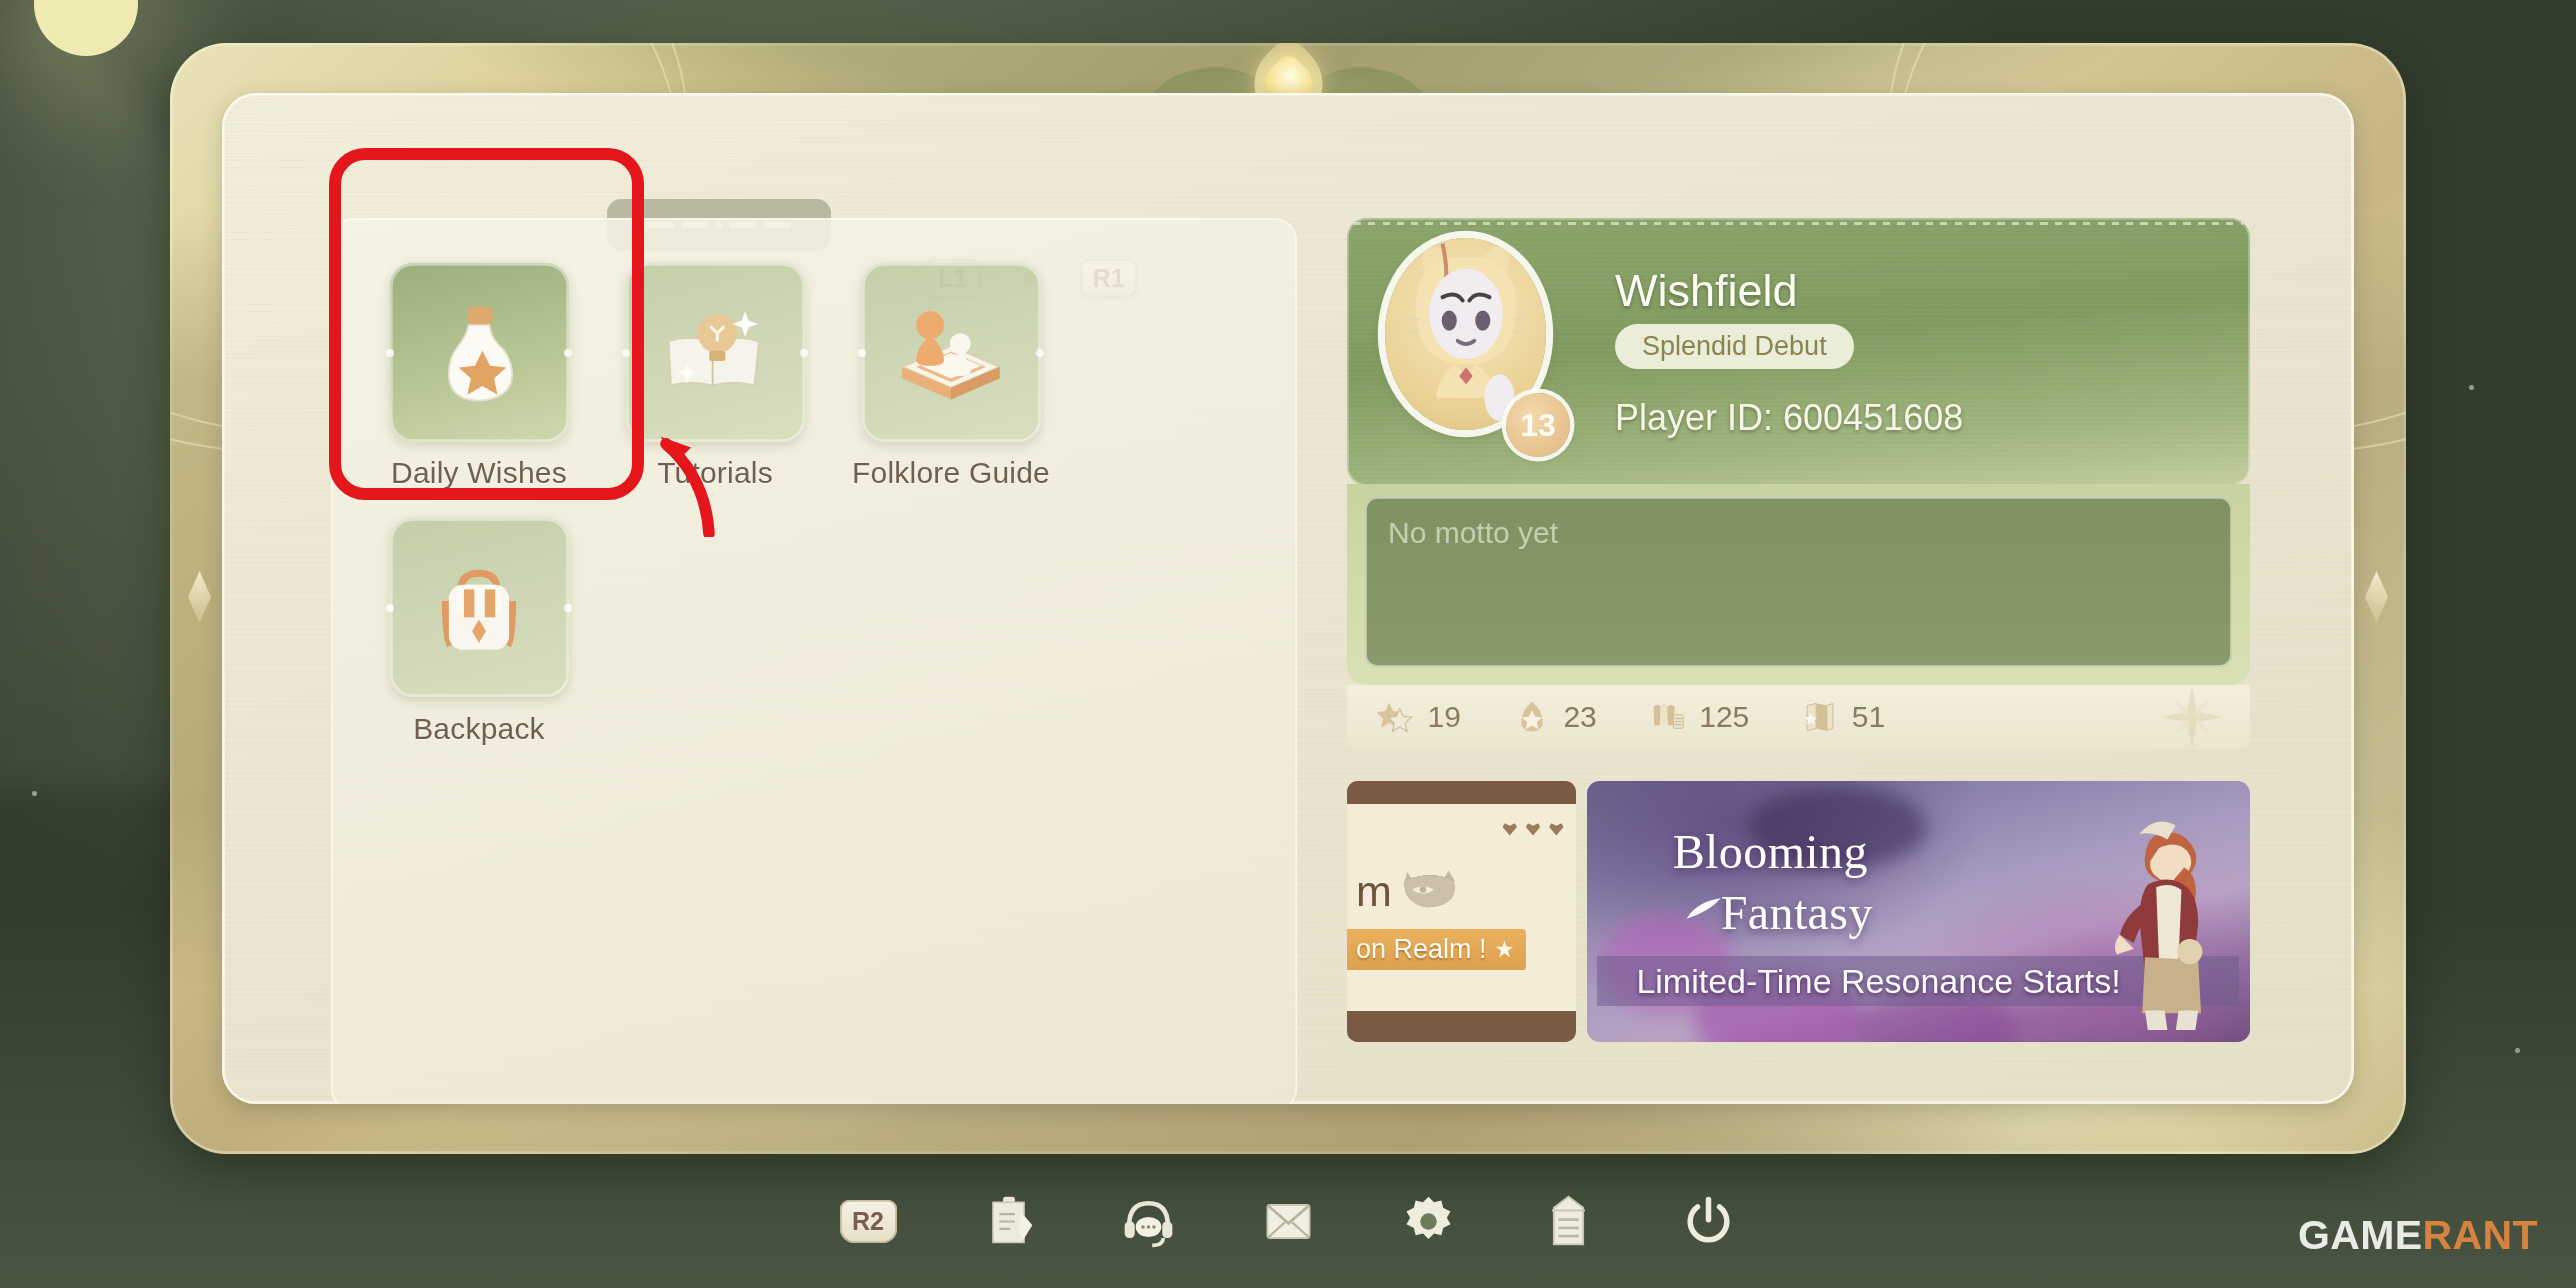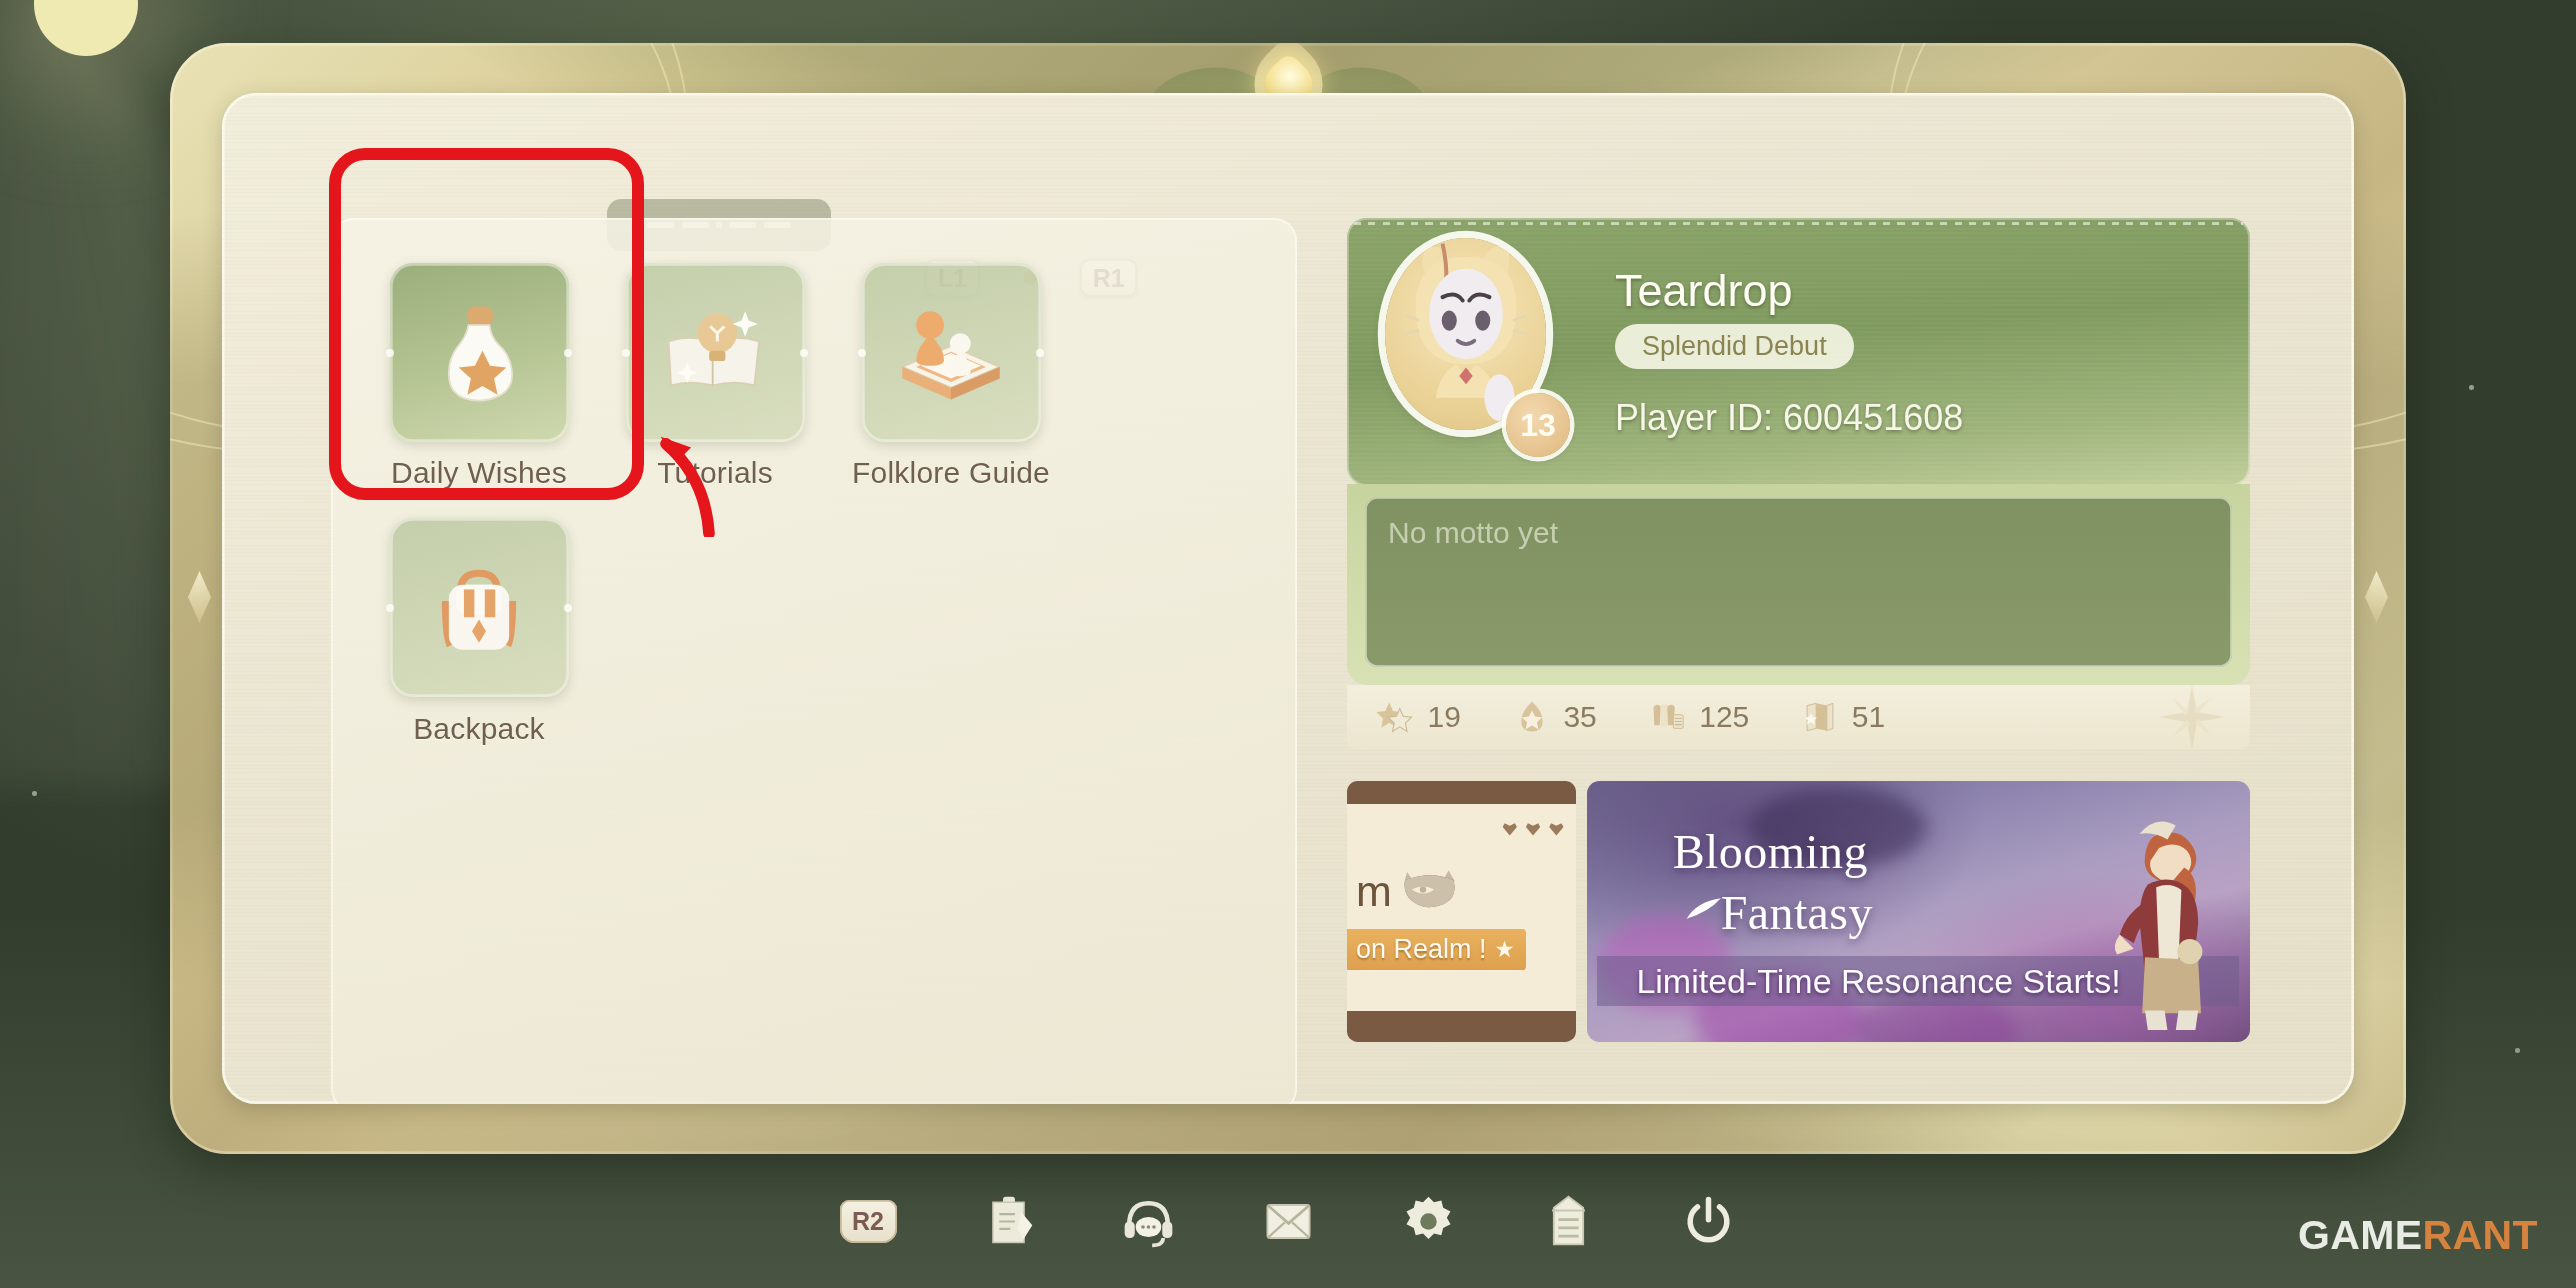--- a/index.html
+++ b/index.html
@@ -418,21 +418,21 @@
             <ellipse cx="40" cy="52" rx="4.5" ry="6" fill="#6b5f6e"></ellipse>
             <ellipse cx="60" cy="52" rx="4.5" ry="6" fill="#6b5f6e"></ellipse>
             <path d="M45 64 q5 4 10 0" stroke="#7b6c7d" stroke-width="2.2" fill="none" stroke-linecap="round"></path>
             <path d="M22 52 l-8 -3 M22 58 l-8 2 M78 52 l8 -3 M78 58 l8 2" stroke="#e4d7b2" stroke-width="1.6"></path>
             <path d="M44 78 l6 7 6 -7 q10 6 12 20 l-36 0 q2 -14 12 -20z" fill="#f4e2b2"></path>
             <path d="M50 80 l4 5 -4 5 -4 -5z" fill="#d0726d"></path>
             <ellipse cx="70" cy="98" rx="9" ry="14" fill="#f0ecef"></ellipse>
           </svg>
         </div>
         <div class="lvl-badge">13</div>
-        <div class="pname">Teardrop</div>
+        <div class="pname">Wishfield</div>
         <div class="title-pill">
           <span>Splendid Debut</span>
         </div>
         <div class="pid">Player ID: 600451608</div>
       </div>
 
       <div class="motto-wrap">
         <div class="motto-box">
           <span>No motto yet</span>
         </div>
@@ -445,21 +445,21 @@
             <path d="M16 6 l5 11 12 1.5 -9 8.5 2.5 12 -10.5 -6.5 -10.5 6.5 2.5 -12 -9 -8.5 12 -1.5z" fill="#d8c39a"></path>
             <path d="M30 14 l4.5 10 11 1.3 -8.2 7.7 2.3 11 -9.6 -6 -9.6 6 2.3 -11 -8.2 -7.7 11 -1.3z" fill="#f0ead6" stroke="#cbb894" stroke-width="1.4"></path>
           </svg>
           <span>19</span>
         </div>
         <div class="stat">
           <svg viewBox="0 0 50 50">
             <path d="M25 5 q14 12 14 26 q0 13 -14 13 q-14 0 -14 -13 q0 -14 14 -26z" fill="#d8c39a"></path>
             <path d="M25 16 l4 8.5 9.5 1 -7 6.5 2 9.5 -8.5 -5.2 -8.5 5.2 2 -9.5 -7 -6.5 9.5 -1z" fill="#f5f0e0"></path>
           </svg>
-          <span>35</span>
+          <span>23</span>
         </div>
         <div class="stat">
           <svg viewBox="0 0 50 50">
             <path d="M6 12 q5 -6 10 0 l-2 24 -7 0z" fill="#d4bf96"></path>
             <path d="M15 10 q5 -6 10 0 l-1 28 -9 0z" fill="#ece3cb"></path>
             <path d="M24 12 q5 -6 10 0 l-2 24 -7 0z" fill="#d4bf96"></path>
             <rect x="32" y="22" width="13" height="18" rx="2" fill="#ece3cb" stroke="#cbb894" stroke-width="1.2"></rect>
             <path d="M34 27 h9 M34 31 h9 M34 35 h9" stroke="#cbb894" stroke-width="1.4"></path>
           </svg>
           <span>125</span>

